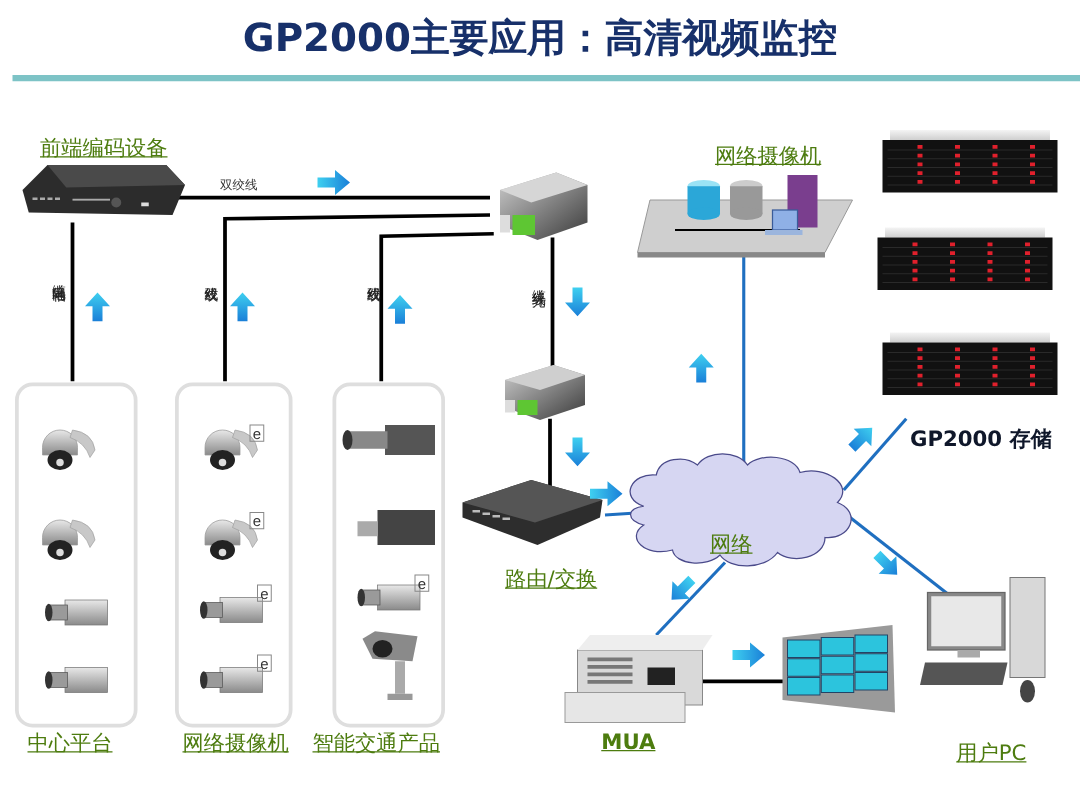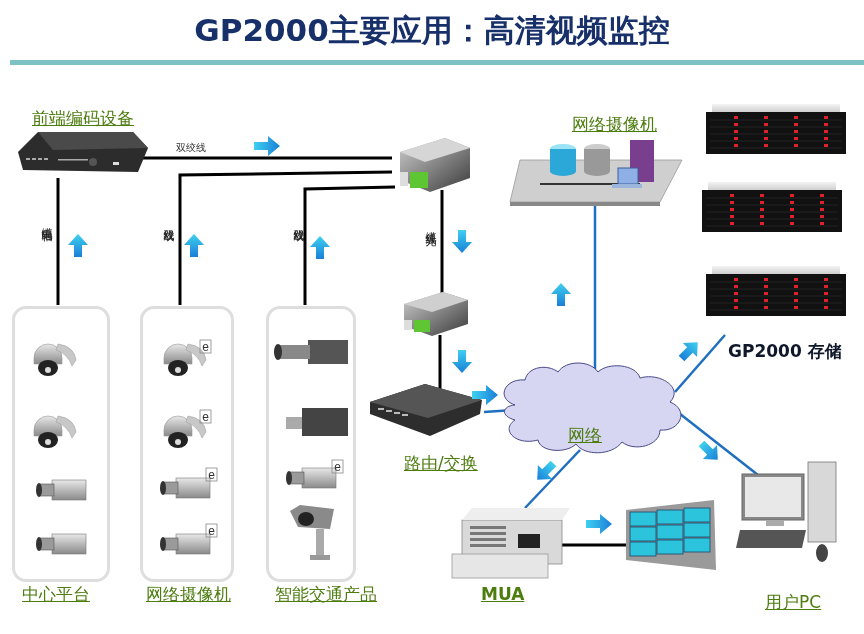--- a/index.html
+++ b/index.html
@@ -279,13 +279,13 @@
 <div class="abs vlbl" style="left:290px;top:222px;">双绞线</div>
 <div class="abs vlbl" style="left:422px;top:226px;">光纤线缆</div>
 <div class="abs lbl" style="left:572px;top:113px;">网络摄像机</div>
 <div class="abs storage-lbl" style="left:728px;top:340px;">GP2000 存储</div>
 <div class="abs lbl" style="left:568px;top:424px;">网络</div>
 <div class="abs lbl" style="left:404px;top:452px;">路由/交换</div>
 <div class="abs lbl" style="left:481px;top:584px;font-weight:bold;">MUA</div>
 <div class="abs lbl" style="left:765px;top:591px;">用户PC</div>
 <div class="abs lbl" style="left:22px;top:583px;">中心平台</div>
 <div class="abs lbl" style="left:146px;top:583px;">网络摄像机</div>
-<div class="abs lbl" style="left:275px;top:583px;">智能交通产品</div>
+<div class="abs lbl" style="left:250px;top:583px;">智能交通产品</div>
 
 </body></html>

